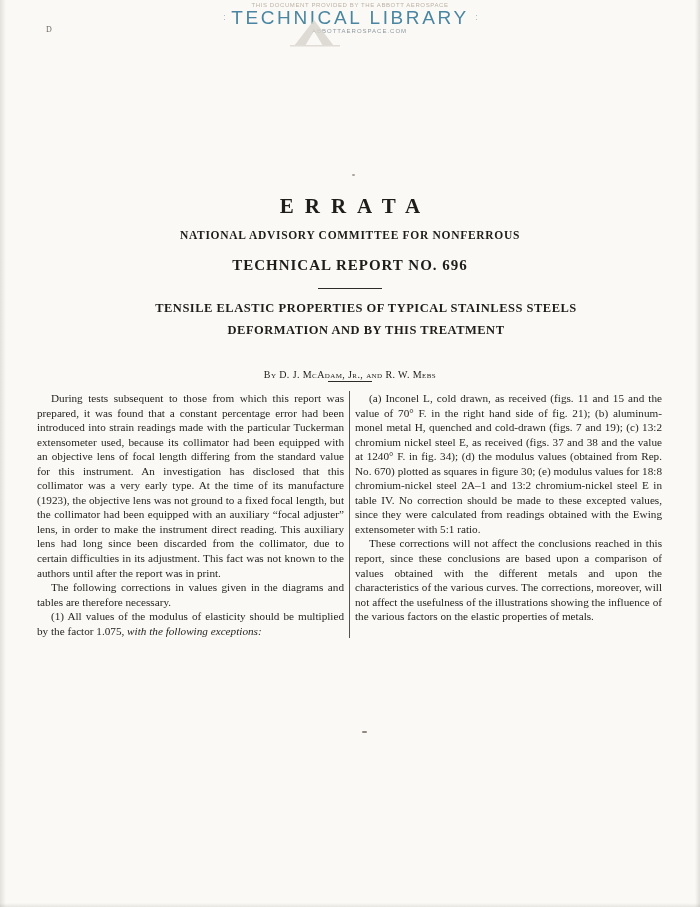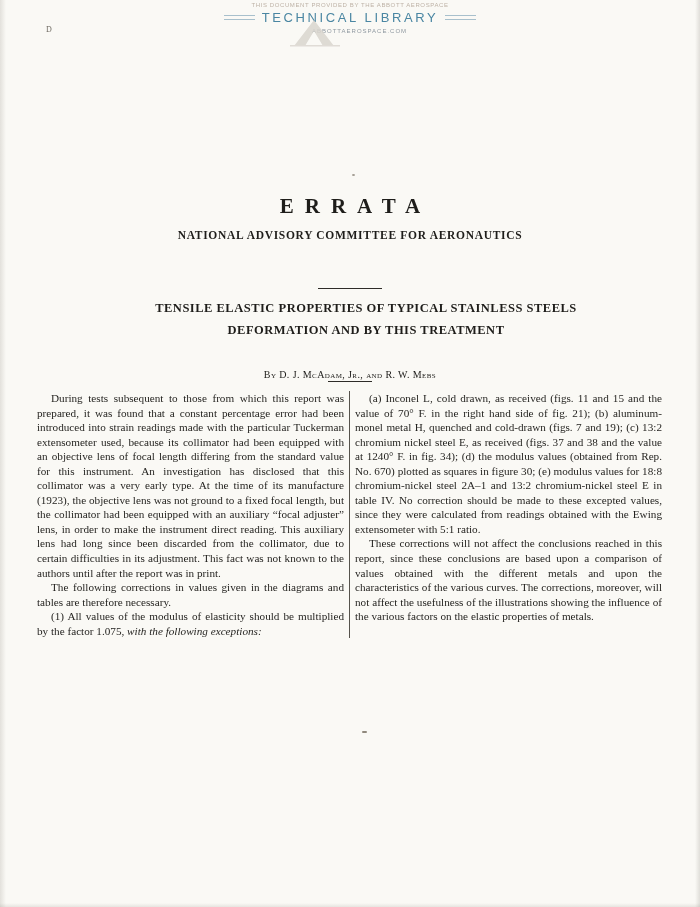--- a/index.html
+++ b/index.html
@@ -43,21 +43,21 @@
   .banner-title-row {
     display:flex; align-items:center; gap:7px;
     margin-top:1px;
   }
   .banner-dline {
     flex:1; height:3px;
     border-top:1px solid #a8c0cc;
     border-bottom:1px solid #a8c0cc;
   }
   .banner-title {
-    font-size:13px; line-height:15px;
+    font-size:19px; line-height:15px;
     color:#4a86a2; letter-spacing:2.6px;
     white-space:nowrap;
   }
   .banner-logo {
     position:absolute; left:62px; top:16px; opacity:0.85;
   }
   .banner-url {
     margin-top:3px; padding-left:88px;
     font-size:6px; line-height:7px;
     color:#8e98a0; letter-spacing:1px;
@@ -147,21 +147,22 @@
       </svg>
     </span>
     <div class="banner-url">ABBOTTAEROSPACE.COM</div>
   </div>
 
   <div class="margin-mark">D</div>
   <div class="artifact-top-dot"></div>
   <div class="artifact-bottom-dash"></div>
 
   <div class="center-abs h-errata">ERRATA</div>
-  <div class="center-abs h-committee">NATIONAL ADVISORY COMMITTEE FOR AERONAUTICS</div>
+  <div class="center-abs h-committee">NATIONAL ADVISORY COMMITTEE FOR NONFERROUS</div>
+  <div class="center-abs h-report">TECHNICAL REPORT NO. 696</div>
   <div class="rule rule-report"></div>
 
   <div class="center-abs h-title">
     <div>TENSILE ELASTIC PROPERTIES OF TYPICAL STAINLESS STEELS</div>
     <div>DEFORMATION AND BY THIS TREATMENT</div>
   </div>
 
   <div class="center-abs h-byline">By D. J. McAdam, Jr., and R. W. Mebs</div>
   <div class="rule rule-byline"></div>
 

